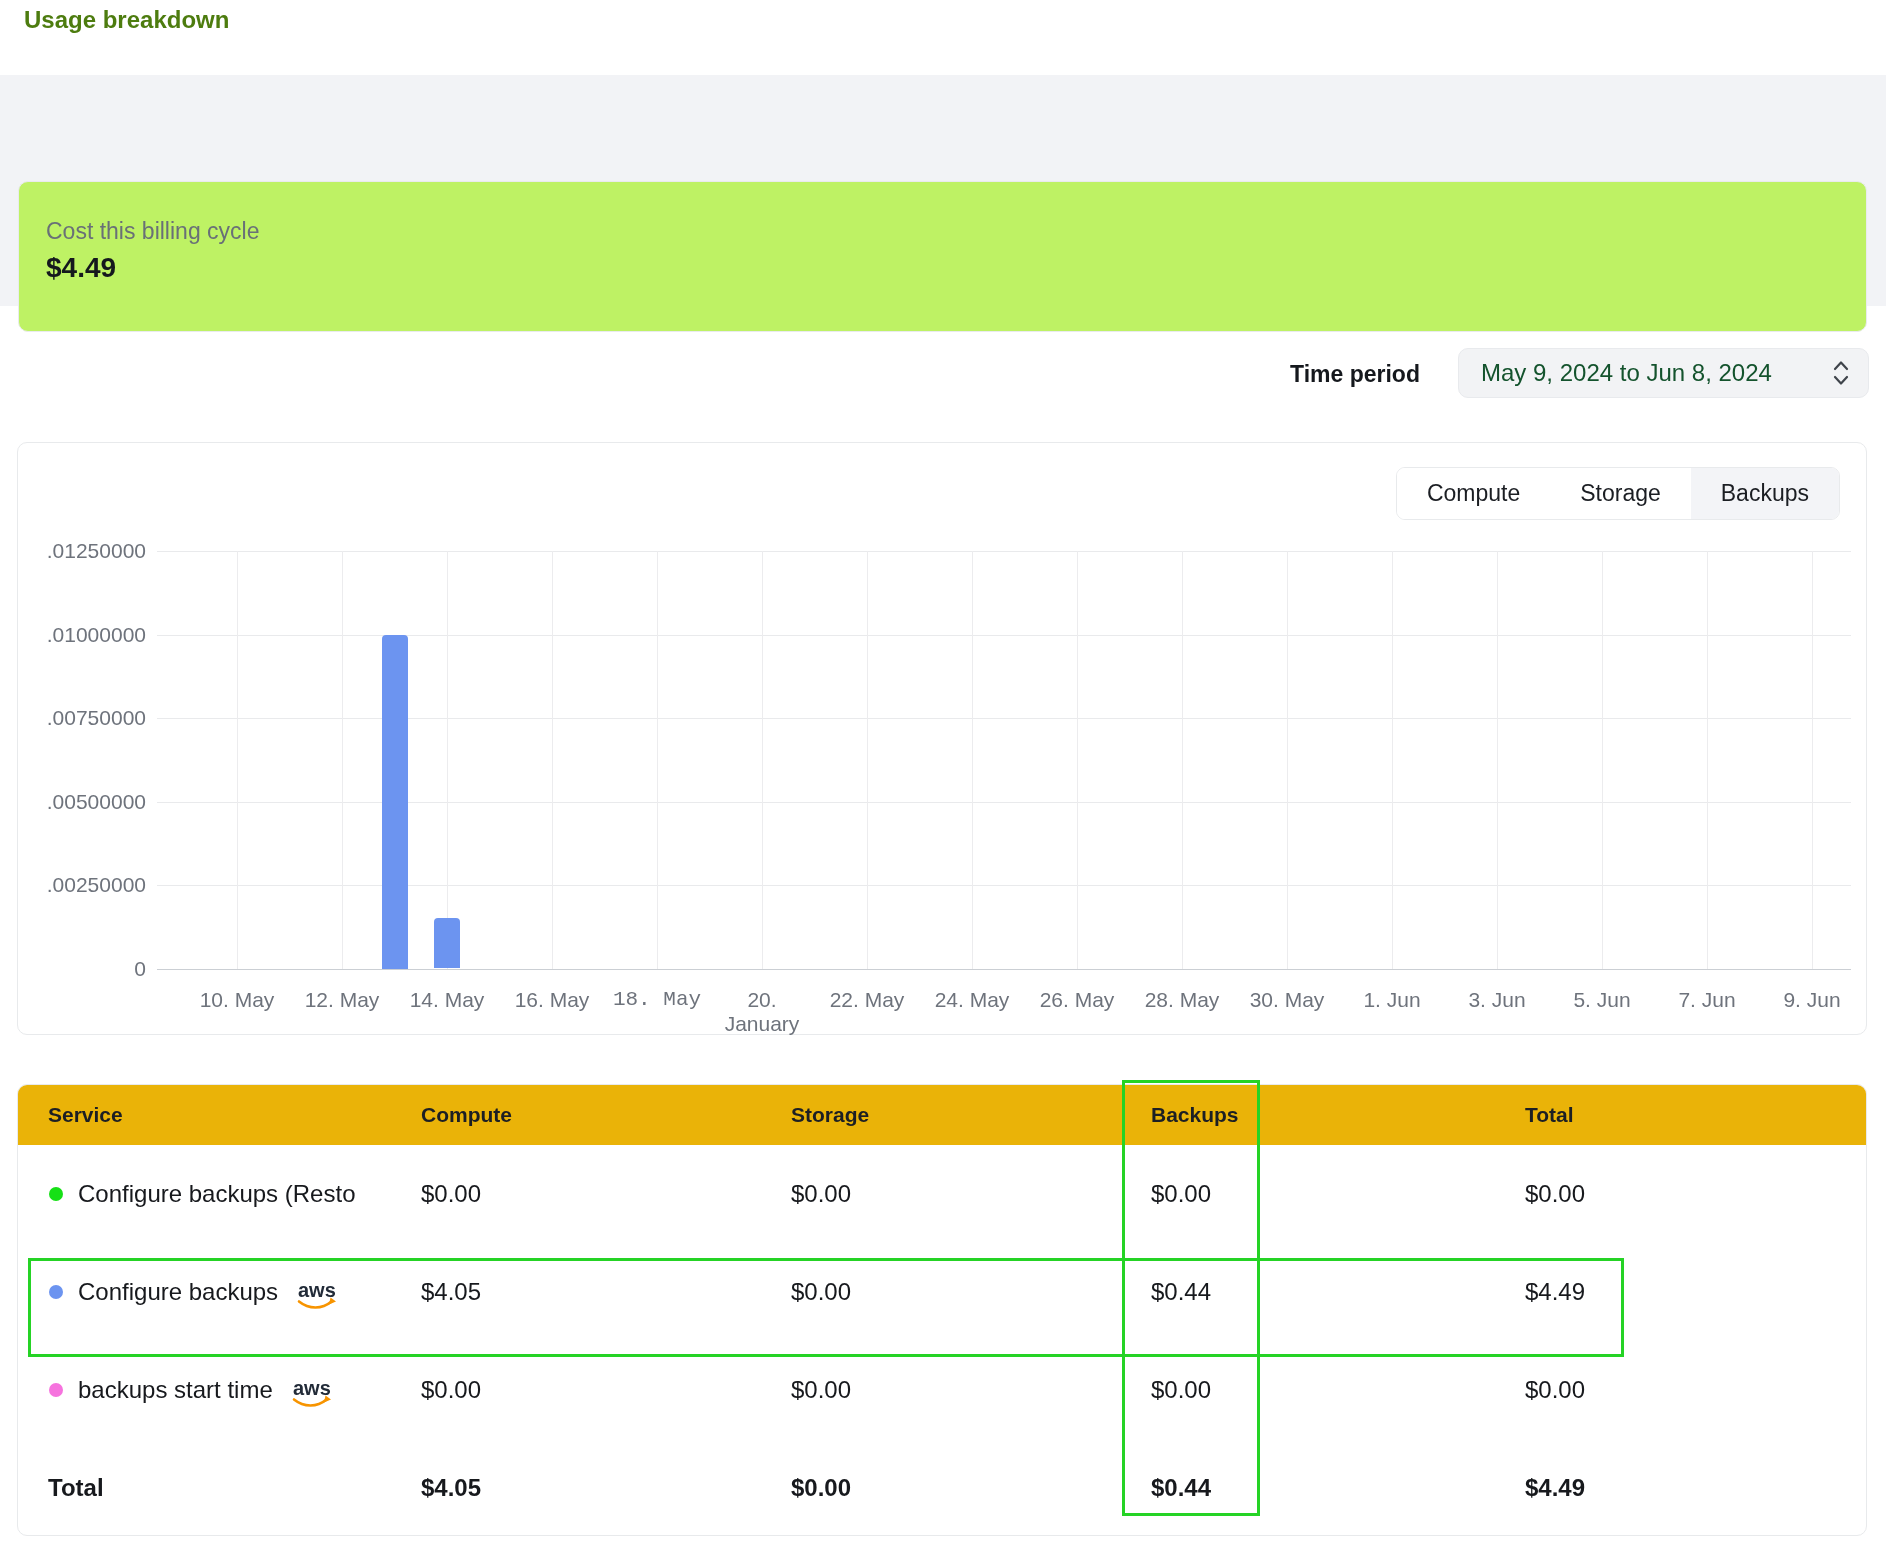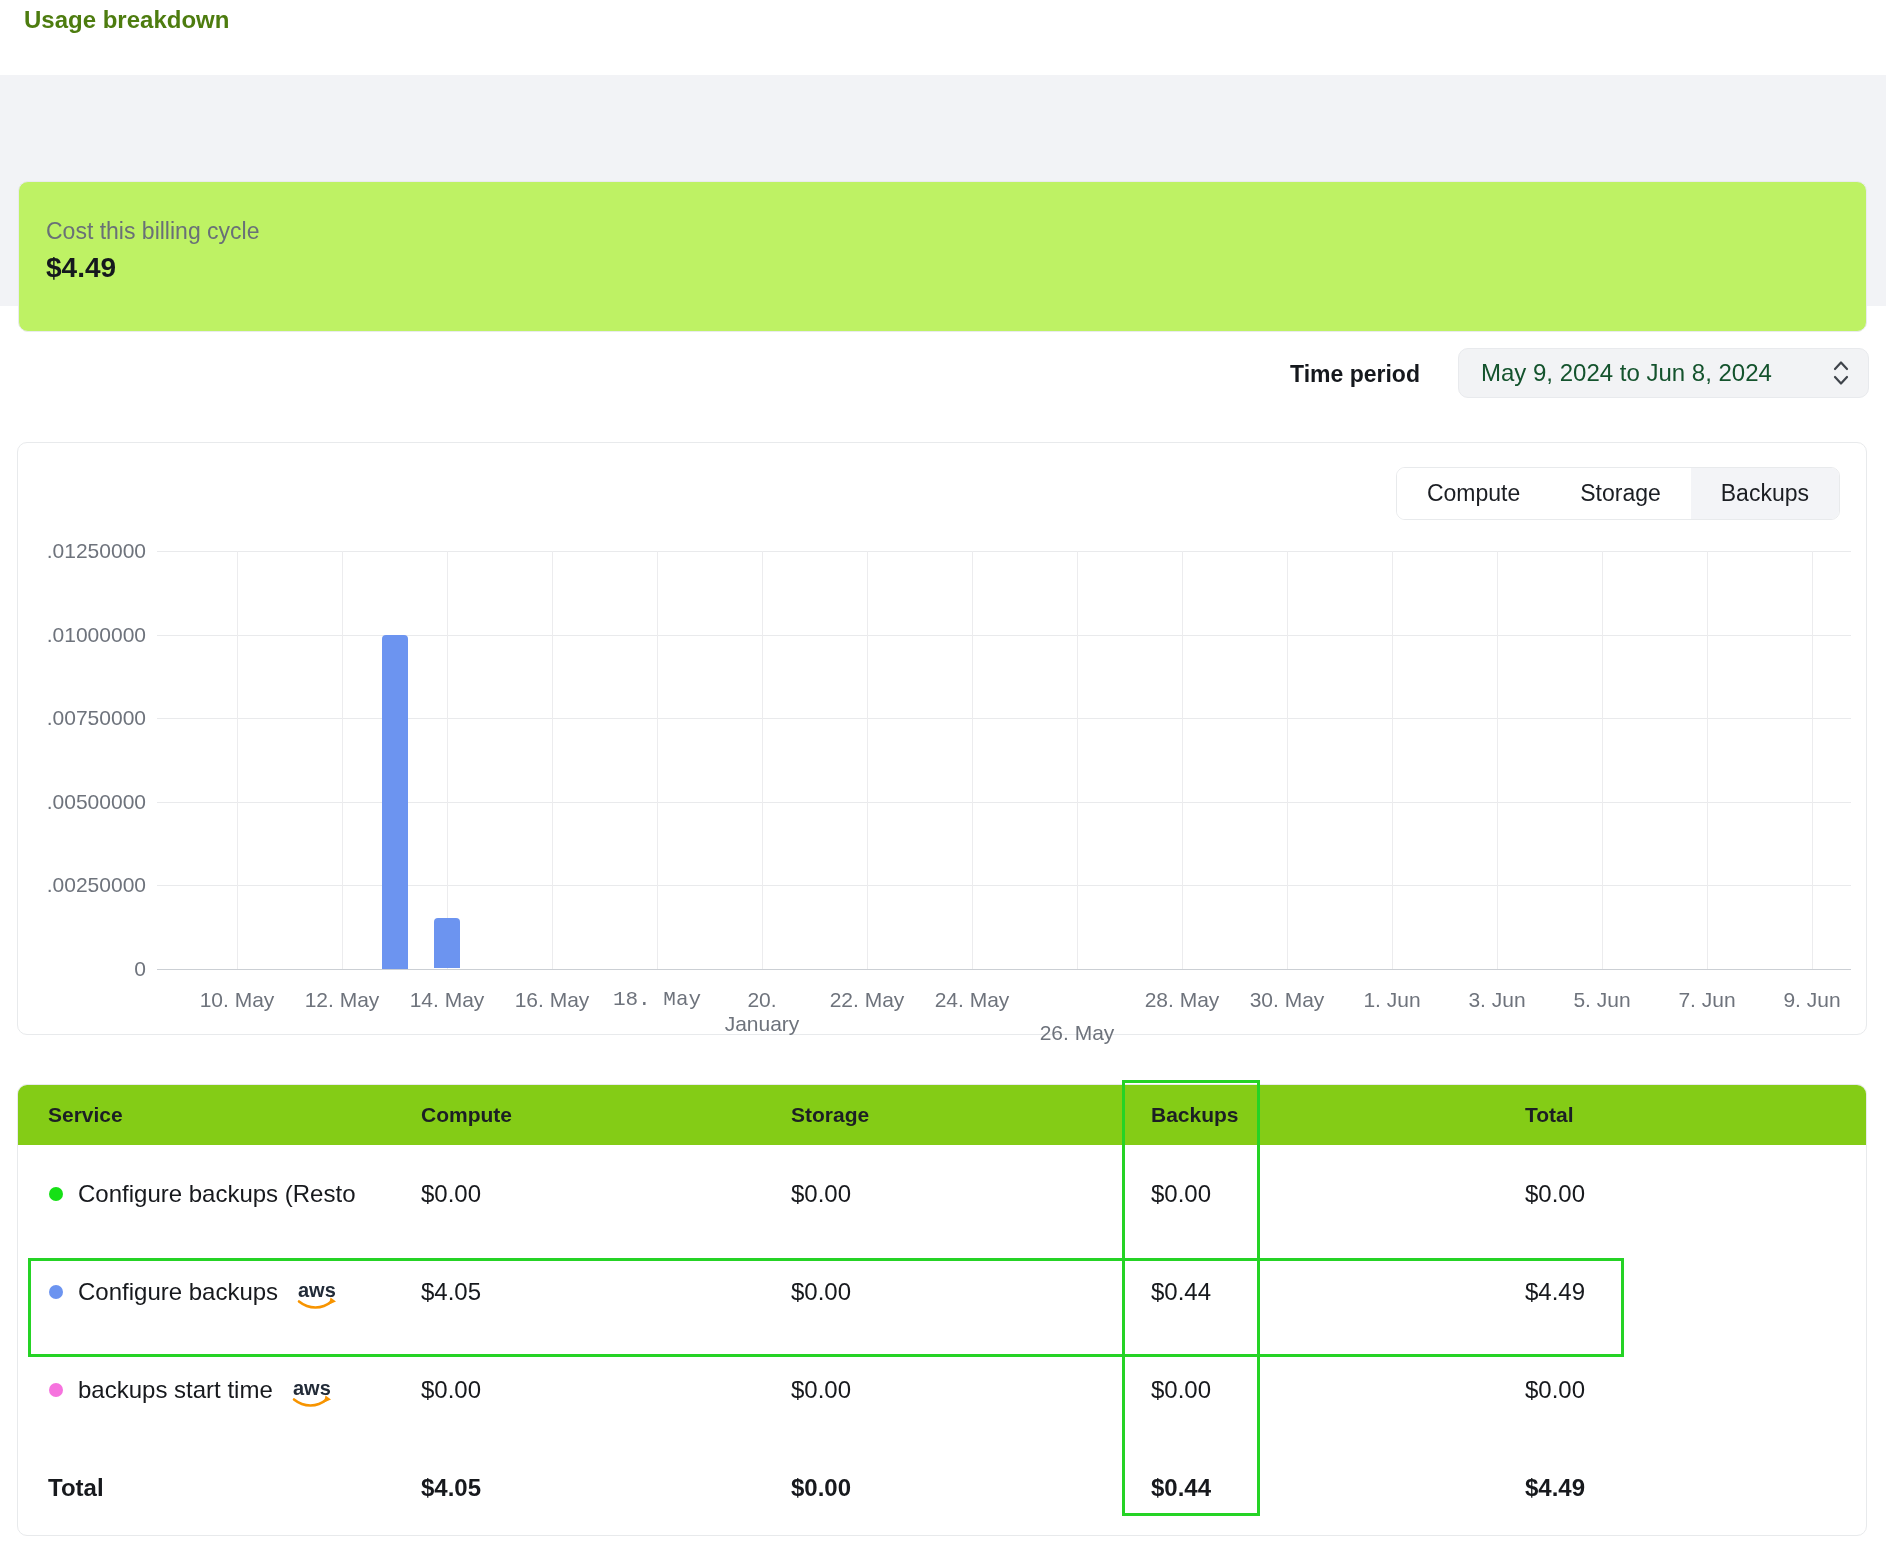--- a/index.html
+++ b/index.html
@@ -38,21 +38,21 @@
   .hgrid{position:absolute;left:0;width:1694px;height:1px;background:#e9eaec;}
   .hgrid.zero{background:#cbcfd4;}
   .vgrid{position:absolute;width:1px;background:#ececee;}
   .xtick{position:absolute;top:545px;width:104px;text-align:center;font-size:21px;color:#6e737c;}
   .bar{position:absolute;width:26px;border-radius:4px 4px 0 0;}
   
   .table-card{left:17px;top:1084px;width:1850px;height:452px;background:#fff;
     border:1px solid #e8eaec;border-radius:10px;box-sizing:border-box;overflow:hidden;}
   .t-grid{display:grid;grid-template-columns:373px 370px 360px 374px 1fr;
     align-items:center;padding-left:30px;box-sizing:border-box;}
-  .t-header{height:60px;background:#84cc16;font-size:21px;font-weight:600;color:#1c1f24;}
+  .t-header{height:60px;background:#eab308;font-size:21px;font-weight:600;color:#1c1f24;}
   .t-row{height:98px;font-size:24px;color:#17191d;}
   .t-row.total{font-weight:700;}
   .service-cell{display:flex;align-items:center;}
   .dot{width:14px;height:14px;border-radius:50%;flex:0 0 auto;margin-right:15px;margin-left:1px;}
   .service-text{white-space:nowrap;overflow:hidden;max-width:280px;}
   .aws-logo{margin-left:14px;flex:0 0 auto;position:relative;top:3px;}
   
   .hl-box{position:absolute;border:3px solid #25d325;pointer-events:none;box-sizing:border-box;}
   .hl-col{left:1122px;top:1080px;width:138px;height:436px;}
   .hl-row{left:28px;top:1258px;width:1596px;height:99px;}
@@ -109,21 +109,21 @@
       <span class="xtick" style="left: 343px;">16. May</span>
       <div class="vgrid" style="left: 500px; top: 108px; height: 417.5px;"></div>
       <span class="xtick" style="left: 448px; font-family: Liberation Mono, monospace;">18. May</span>
       <div class="vgrid" style="left: 605px; top: 108px; height: 417.5px;"></div>
       <span class="xtick" style="left: 553px;">20. January</span>
       <div class="vgrid" style="left: 710px; top: 108px; height: 417.5px;"></div>
       <span class="xtick" style="left: 658px;">22. May</span>
       <div class="vgrid" style="left: 815px; top: 108px; height: 417.5px;"></div>
       <span class="xtick" style="left: 763px;">24. May</span>
       <div class="vgrid" style="left: 920px; top: 108px; height: 417.5px;"></div>
-      <span class="xtick" style="left: 868px; margin-top: 33px;">26. May</span>
+      <span class="xtick" style="left: 868px;">26. May</span>
       <div class="vgrid" style="left: 1025px; top: 108px; height: 417.5px;"></div>
       <span class="xtick" style="left: 973px;">28. May</span>
       <div class="vgrid" style="left: 1130px; top: 108px; height: 417.5px;"></div>
       <span class="xtick" style="left: 1078px;">30. May</span>
       <div class="vgrid" style="left: 1235px; top: 108px; height: 417.5px;"></div>
       <span class="xtick" style="left: 1183px;">1. Jun</span>
       <div class="vgrid" style="left: 1340px; top: 108px; height: 417.5px;"></div>
       <span class="xtick" style="left: 1288px;">3. Jun</span>
       <div class="vgrid" style="left: 1445px; top: 108px; height: 417.5px;"></div>
       <span class="xtick" style="left: 1393px;">5. Jun</span>

